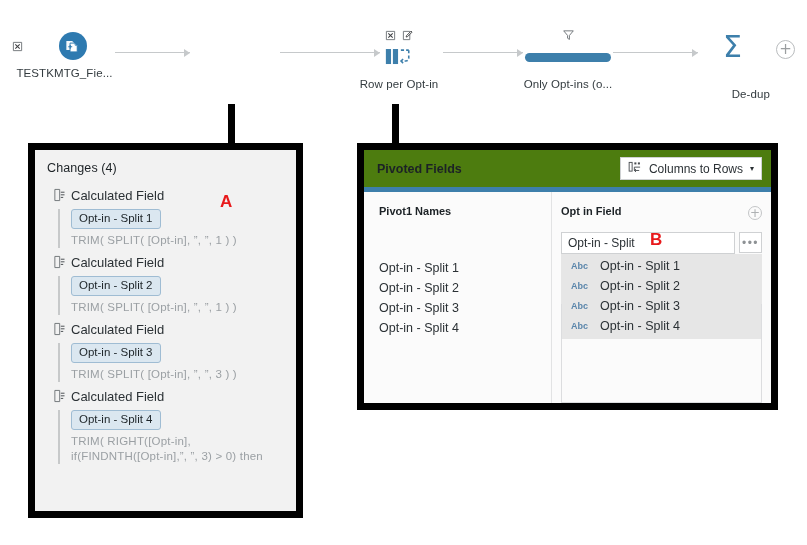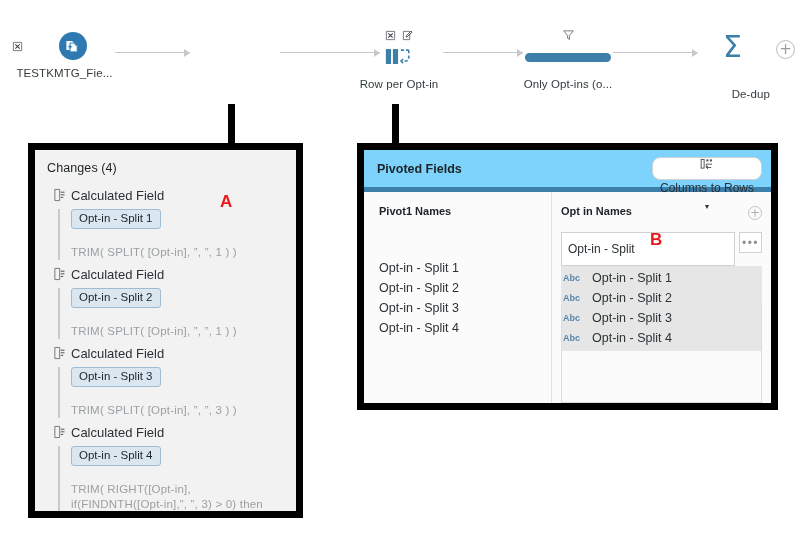--- a/index.html
+++ b/index.html
@@ -97,37 +97,36 @@
     font-size: 13px; color: #2b3135; line-height: 15px; margin-bottom: 5px;
   }
   .field-pill {
     display: inline-block;
     background: #dbe7f0; border: 1.3px solid #9fbcd3; border-radius: 3px;
     font-size: 11.5px; color: #1d2428; padding: 2px 7px 3px 7px;
     line-height: 13px; white-space: nowrap;
   }
   .formula {
     font-size: 11.5px; color: #9ba0a4; line-height: 15px;
-    margin-top: 16px; white-space: pre-line; letter-spacing: .2px;
+    margin-top: 4px; white-space: pre-line; letter-spacing: .2px;
   }
 
   
   .pivot-inner { width: 100%; height: 100%; background: #fbfbfb; position: relative; }
   .pivot-head {
     height: 37px; display: flex; align-items: center;
     justify-content: space-between; padding: 0 9px 0 13px;
-    background: #7dd3fc;
+    background: #4d7c0f;
   }
   .pivot-head-title { font-size: 12.5px; font-weight: 700; color: #1c2226; }
   .ctr-btn {
     display: flex; align-items: center; gap: 7px;
-    border: 1.2px solid #cfd1d3; border-radius: 8px; background: #fff;
+    border: 1.2px solid #cfd1d3; border-radius: 0; background: #fff;
     height: 23px; padding: 0 7px 0 7px; font-size: 12px; color: #2b3135;
     white-space: nowrap;
-    flex-direction: column;
   }
   .ctr-caret { font-size: 8px; color: #2b3135; }
   .pivot-rule { height: 5px; background: #3d7fab; }
 
   .pivot-body { display: flex; height: calc(100% - 42px); }
   .pv-left { flex: 0 0 188px; padding: 13px 0 0 15px; border-right: 1px solid #e2e3e4; }
   .pv-right { flex: 1; padding: 13px 9px 0 9px; position: relative; }
   .pv-colhead {
     font-size: 11px; font-weight: 700; color: #1c2226; margin-bottom: 12px;
     height: 15px;
@@ -138,31 +137,31 @@
   .pv-right-head { display: flex; align-items: flex-start; justify-content: space-between; }
   .plus-circle {
     width: 14px; height: 14px; border-radius: 50%; border: 1.2px solid #c3c5c7;
     color: #aeb1b3; display: flex; align-items: center; justify-content: center;
     font-size: 12px; line-height: 1; font-family: "DejaVu Sans", sans-serif;
     margin-top: 1px;
   }
   .pv-inputrow { display: flex; gap: 4px; }
   .pv-input {
     flex: 1; height: 21px; border: 1.2px solid #cfd1d3; background: #fff;
-    font-size: 12px; color: #2b3135; padding: 16px 6px;
+    font-size: 12px; color: #2b3135; padding: 10px 6px;
     display: flex; align-items: center; gap: 4px;
   }
   .pv-ellipsis {
     width: 23px; height: 21px; border: 1.2px solid #cfd1d3; background: #fff;
     display: flex; align-items: center; justify-content: center;
     color: #8e9295; font-size: 12px; letter-spacing: 1.5px; line-height: 1;
   }
   .pv-values { background: #e6e6e6; padding: 2px 0 3px 0; }
   .pv-value-row {
-    display: flex; align-items: center; gap: 9px; height: 20px; padding-left: 2px;
+    display: flex; align-items: center; gap: 9px; height: 20px; padding-left: 2px; margin-left: 8px;
   }
   .abc { font-size: 9px; color: #5b86ab; font-weight: 700; width: 20px; }
   .pv-value-txt { font-size: 12.5px; color: #2b3135; white-space: nowrap; }
 
   .marker {
     position: absolute; color: #e8191b; font-weight: 700;
     font-size: 17px; font-family: "Liberation Sans", sans-serif;
   }
 </style>
 </head>
@@ -365,21 +364,21 @@
           <div class="pv-colhead">Pivot1 Names</div>
           <div style="height:26px;"></div>
           <div class="pv-list-item">Opt-in - Split 1</div>
           <div class="pv-list-item">Opt-in - Split 2</div>
           <div class="pv-list-item">Opt-in - Split 3</div>
           <div class="pv-list-item">Opt-in - Split 4</div>
         </div>
 
         <div class="pv-right">
           <div class="pv-right-head">
-            <div class="pv-colhead">Opt in Names</div>
+            <div class="pv-colhead">Opt in Field</div>
             <div class="plus-circle">
               <span>+</span>
             </div>
           </div>
 
           <div class="pv-inputrow">
             <div class="pv-input">
               <span>Opt-in - Split</span>
             </div>
             <div class="pv-ellipsis">

